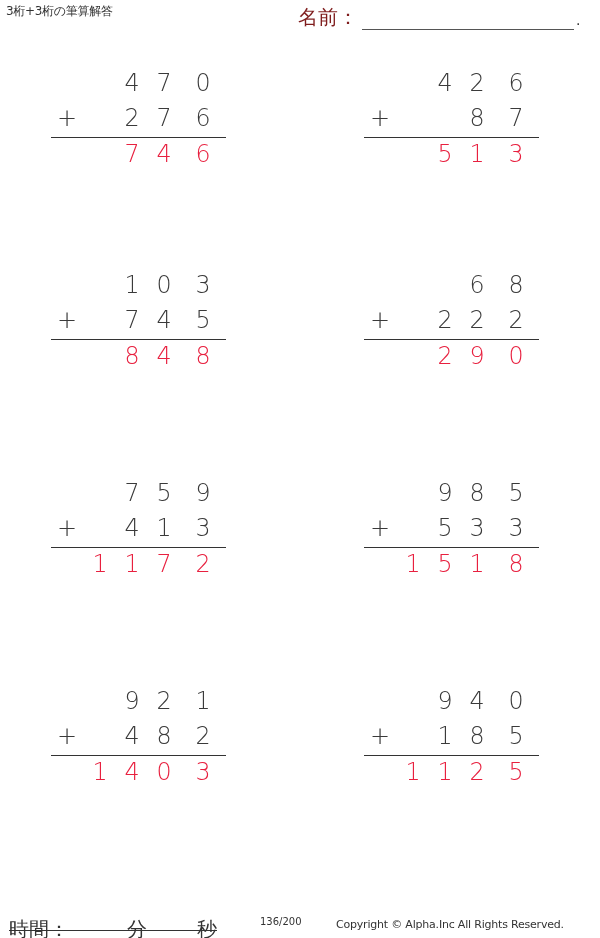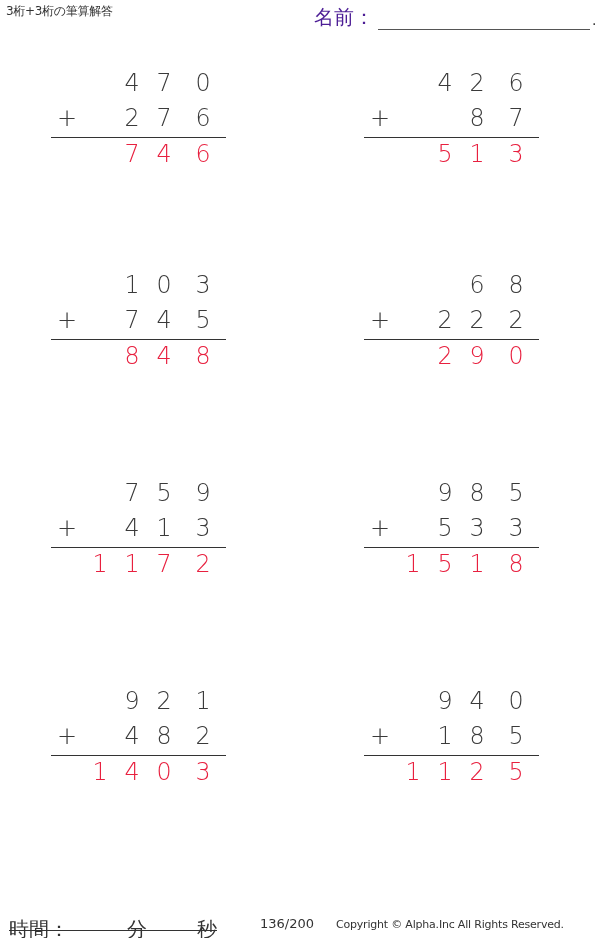--- a/index.html
+++ b/index.html
@@ -9,21 +9,21 @@
       font-family: "DejaVu Sans", "Liberation Sans", sans-serif;
     }
     .title {
       position: absolute; left: 6px; top: 3px;
       font-size: 12px; color: #333; letter-spacing: -0.3px;
     }
     .name-area {
       position: absolute; left: 298px; top: 4px; height: 26px;
       display: flex; align-items: flex-end;
     }
-    .name-label { font-size: 20px; color: #4c1d95; line-height: 26px; margin-left: 16px; }
+    .name-label { font-size: 20px; color: #7f1d1d; line-height: 26px; }
     .name-line {
       display: inline-block; width: 212px; height: 22px;
       border-bottom: 1px solid #555; margin-left: 4px;
     }
     .name-dot { font-size: 14px; line-height: 20px; margin-left: 2px; color:#333; }
 
     .problem { position: absolute; width: 180px; height: 110px; }
     .row { position: absolute; left: 0; width: 180px; height: 30px; }
     .digit {
       position: absolute; width: 24px; text-align: center;
@@ -41,21 +41,21 @@
       border-top: 1.5px solid #333;
     }
 
     .footer-time {
       position: absolute; left: 9px; top: 904px; width: 208px; height: 26px;
       border-bottom: 1.5px solid #333;
       font-size: 20px; color: #333; line-height: 26px;
     }
     .footer-time span { position: absolute; top: 12px; }
     .page-num {
-      position: absolute; left: 260px; top: 916px; font-size: 13px; color: #333;
+      position: absolute; left: 260px; top: 916px; font-size: 10px; color: #333;
     }
     .copyright {
       position: absolute; left: 336px; top: 918px; font-size: 11px; color: #333;
       letter-spacing: -0.2px;
     }
   </style>
 </head>
 <body>
 
 <div class="title">3桁+3桁の筆算解答</div>

